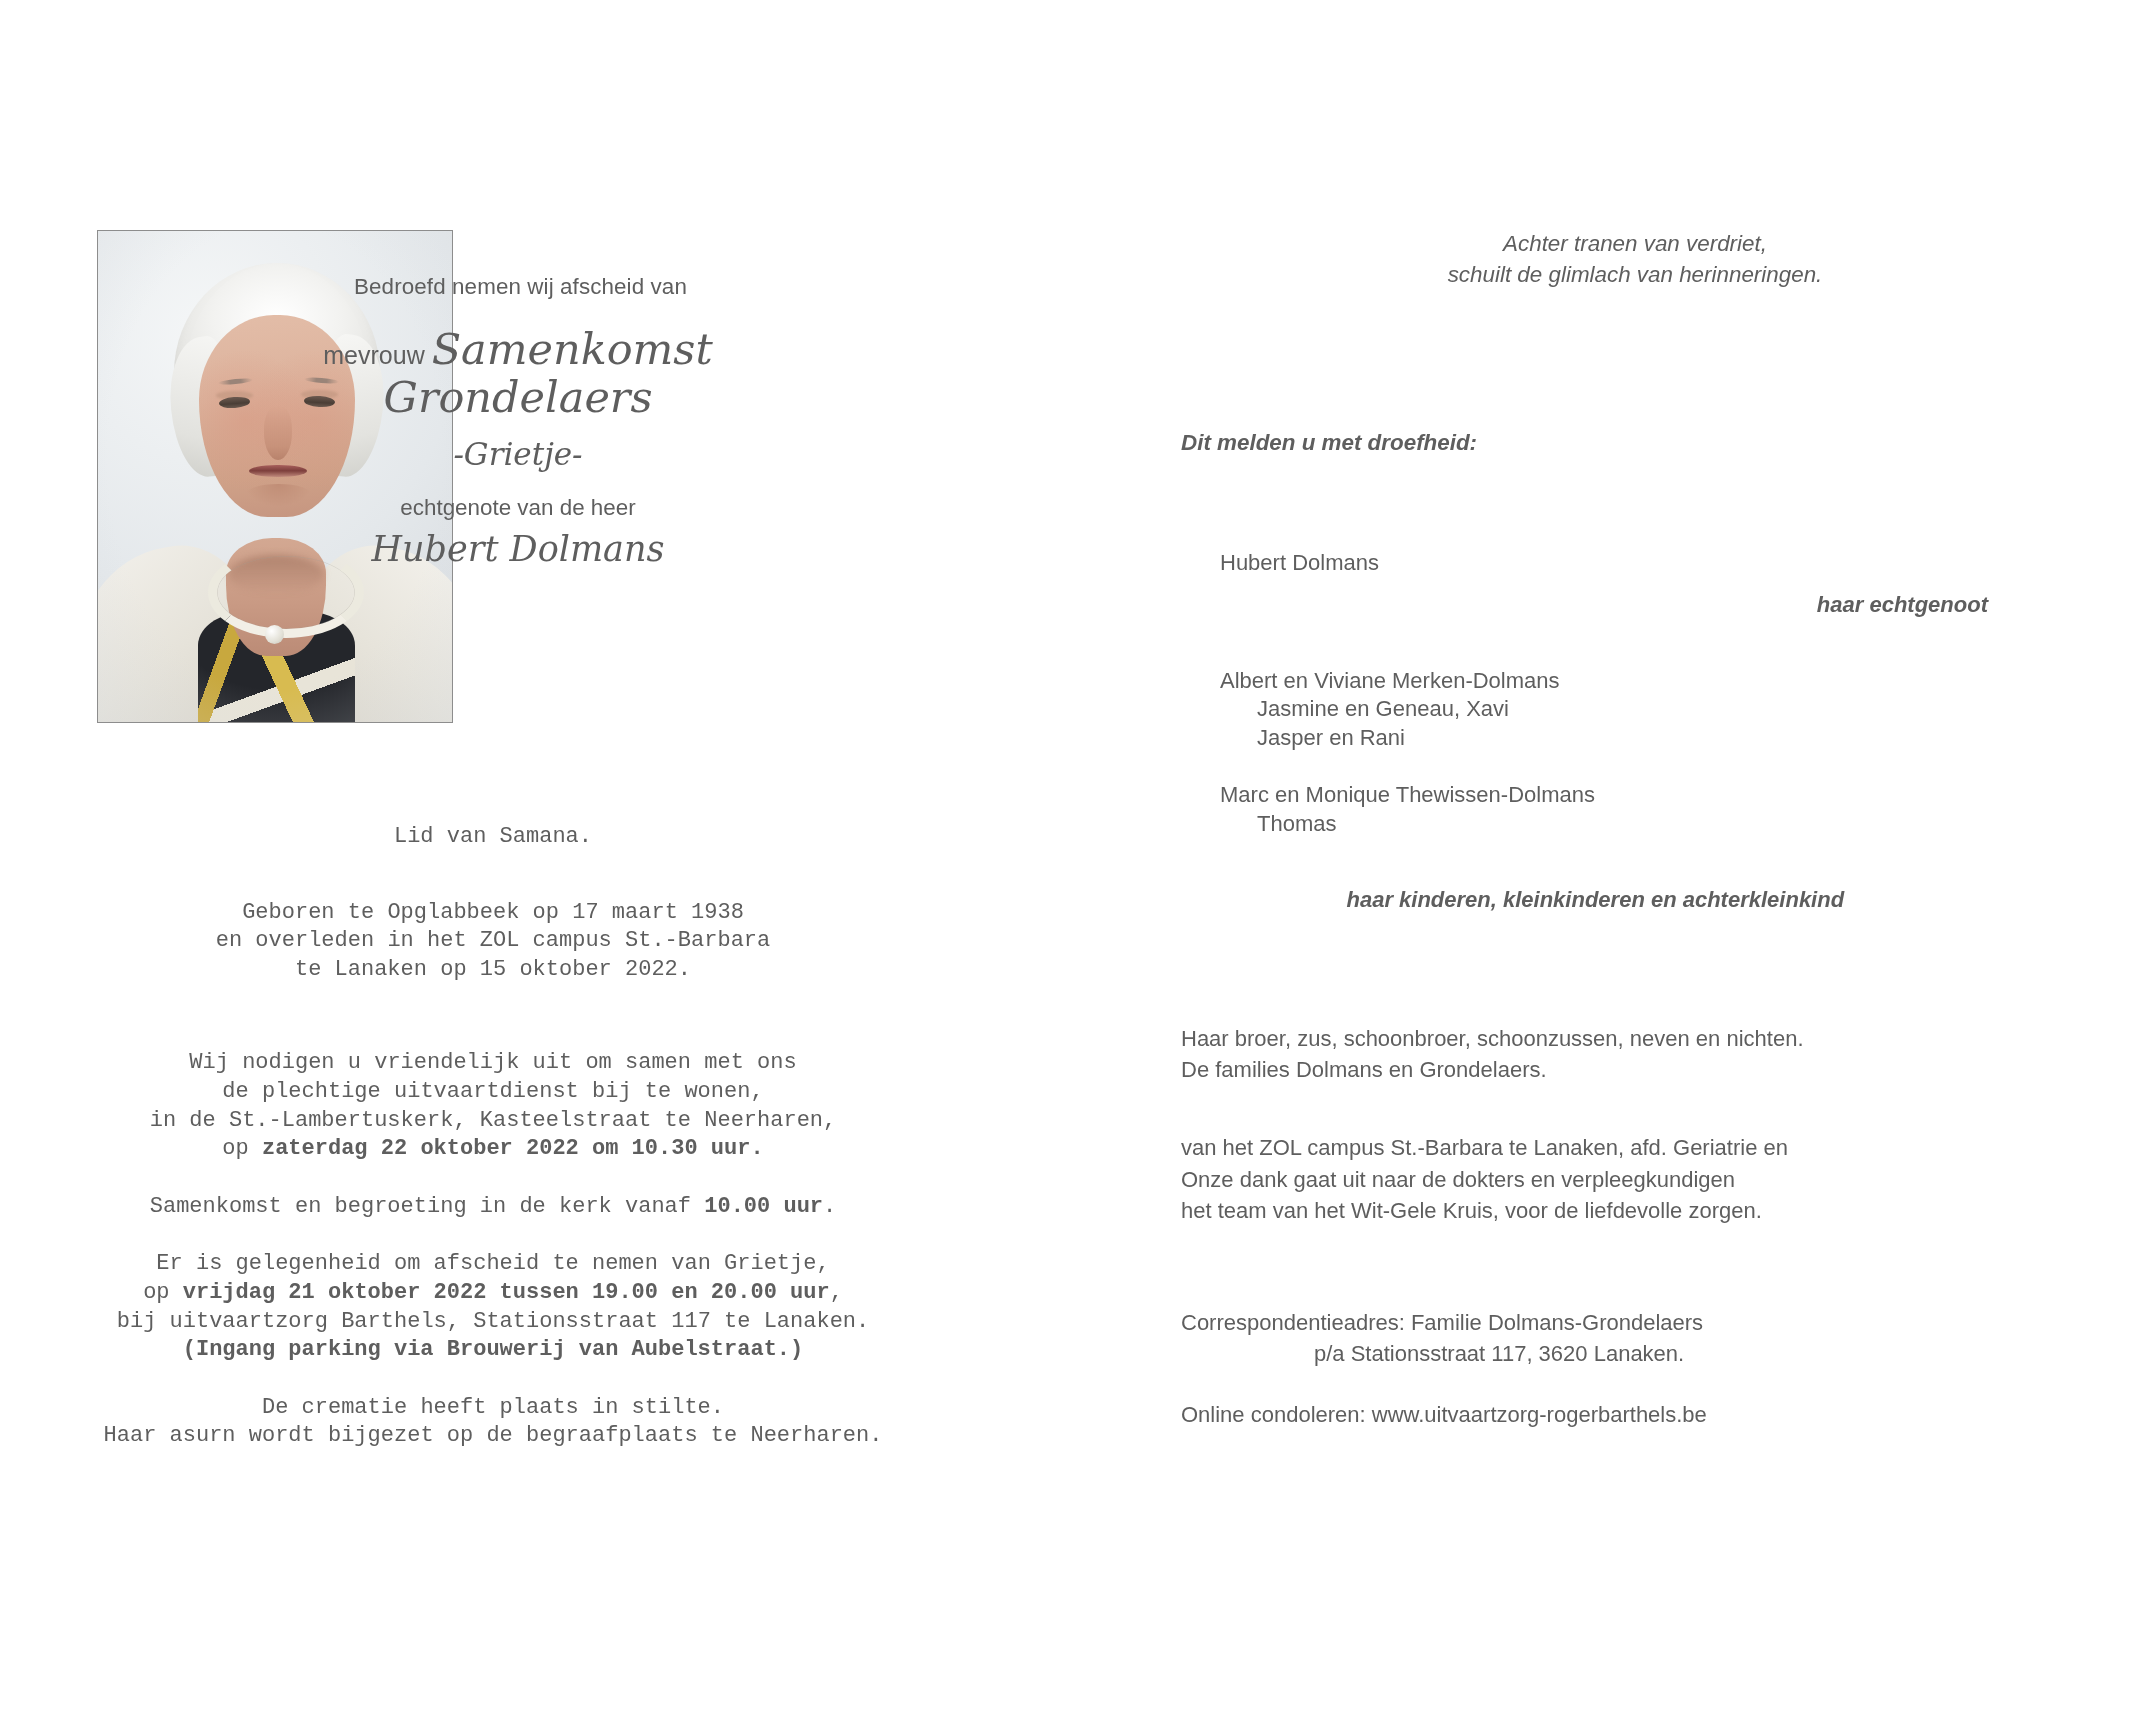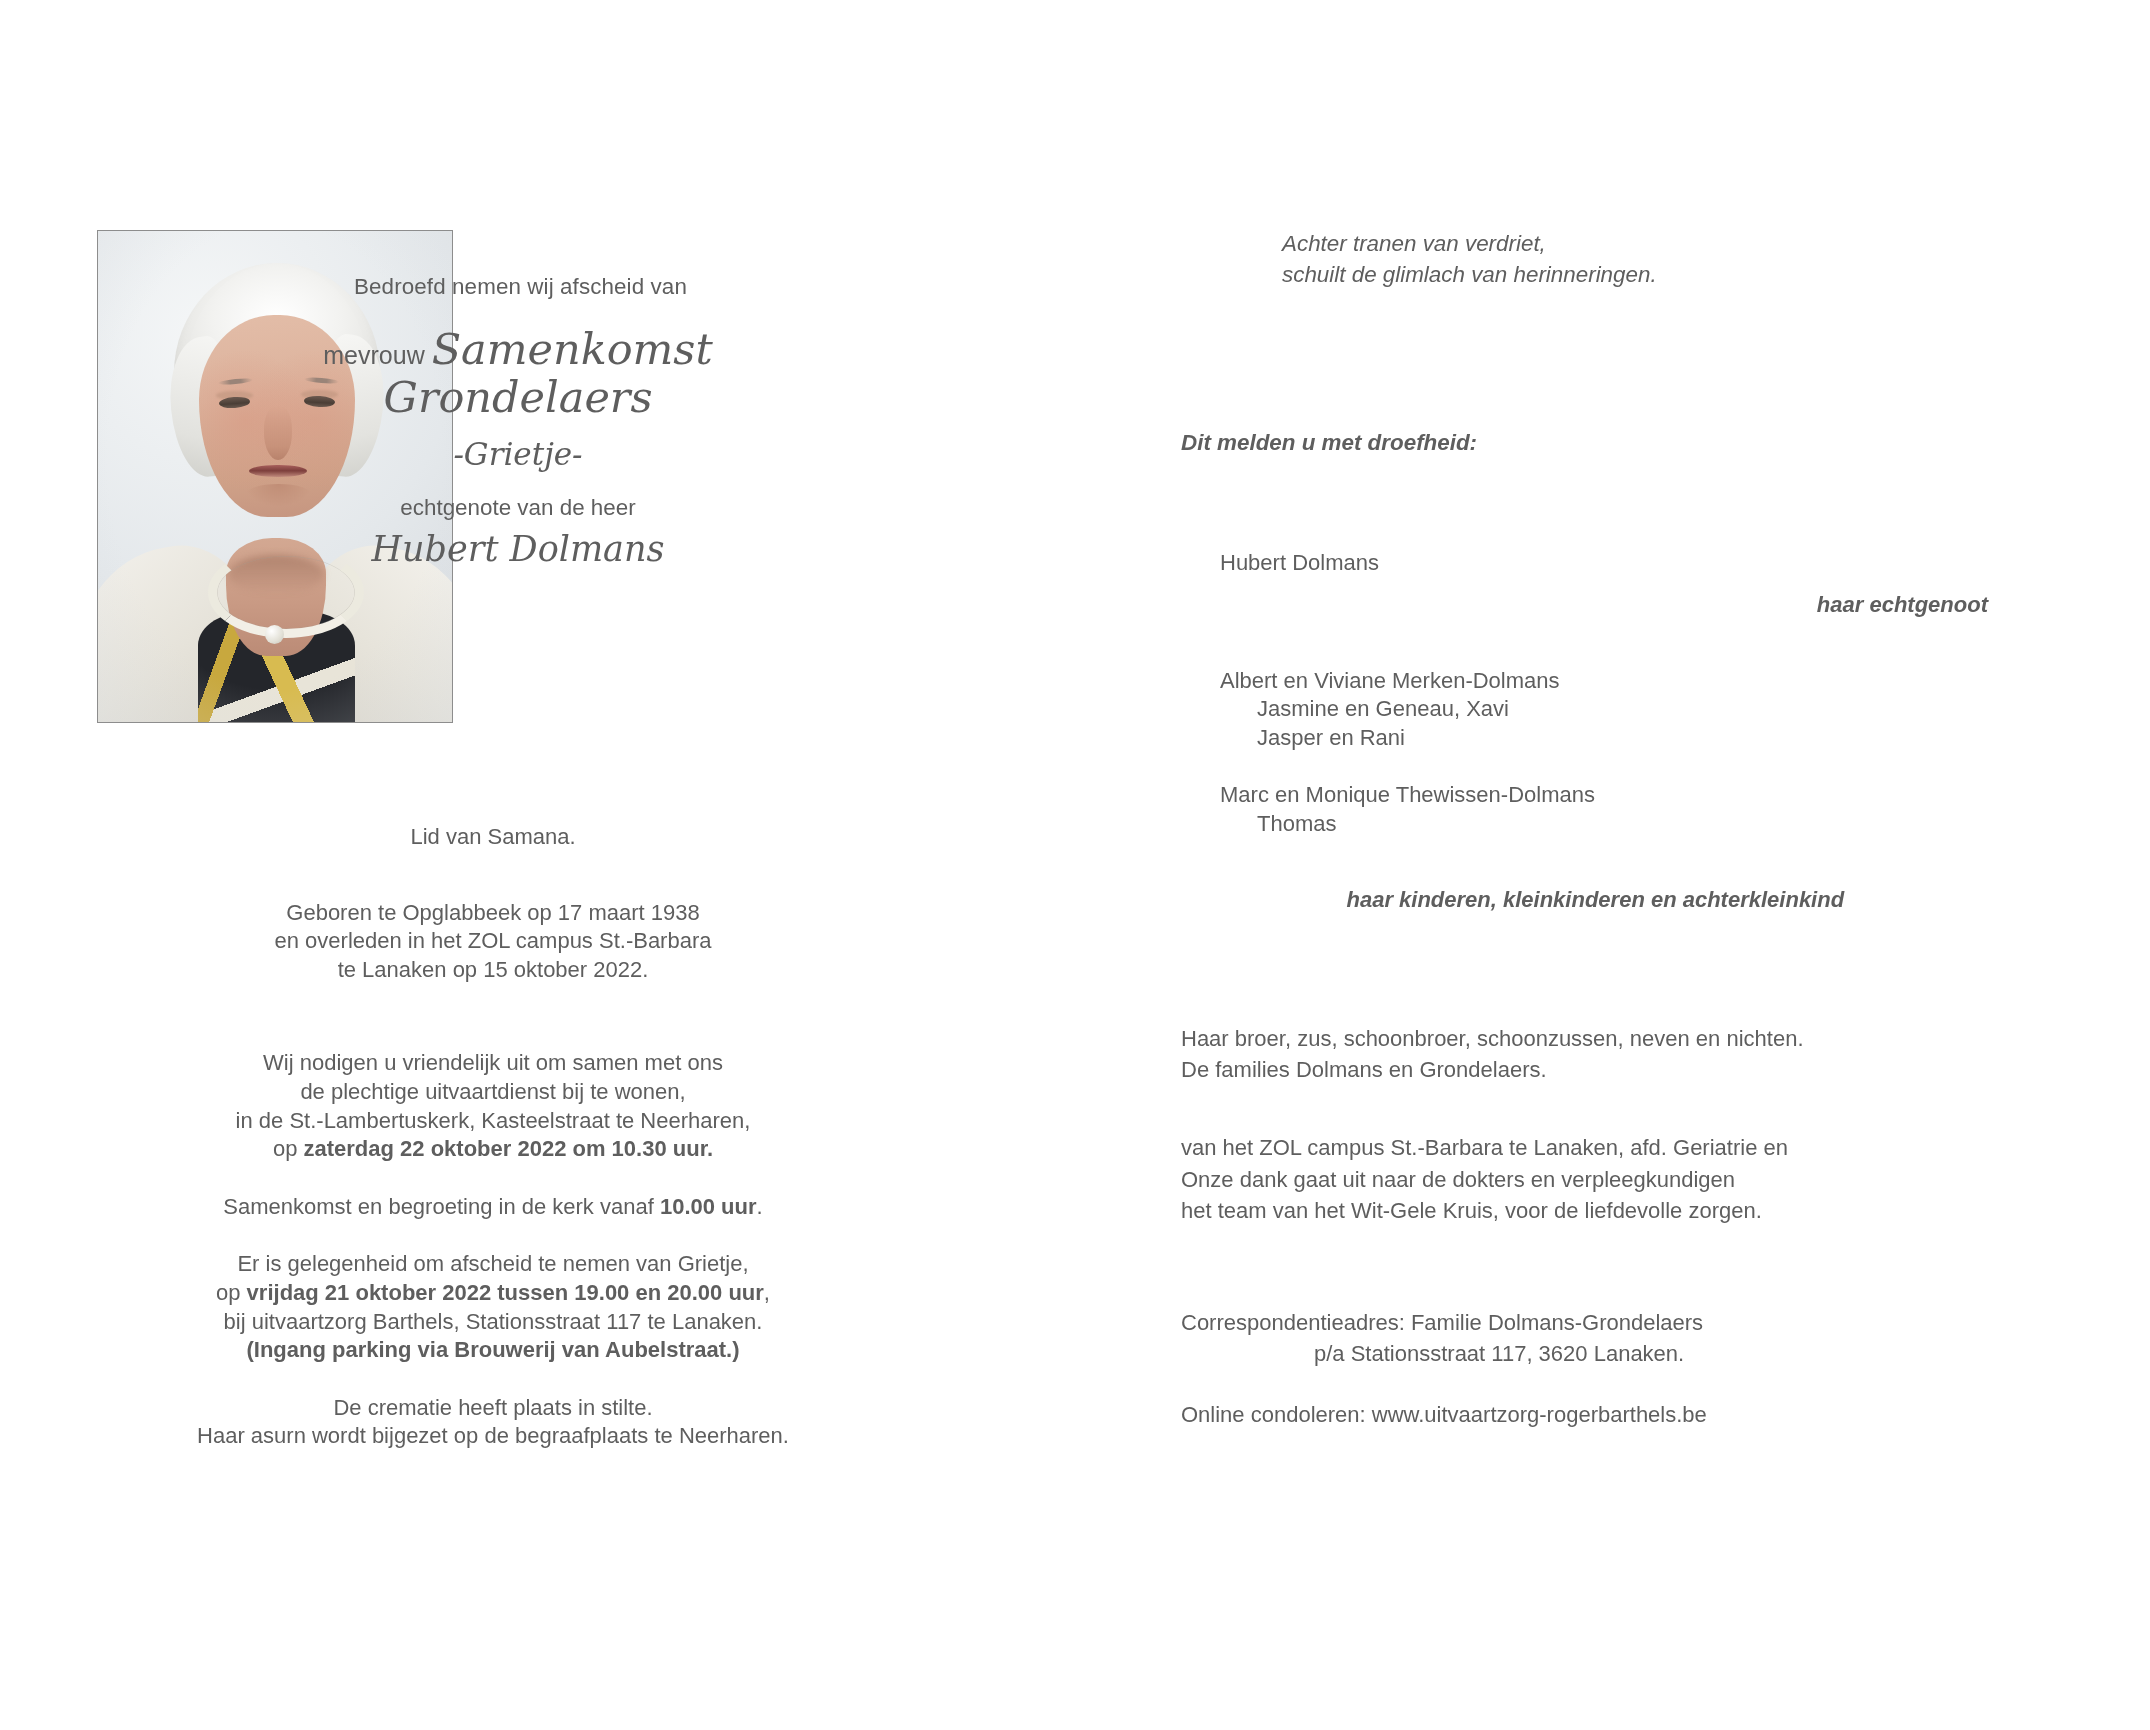--- a/index.html
+++ b/index.html
@@ -243,40 +243,41 @@
   }
 
   .left-body {
     position: absolute;
     left: 56px;
     top: 823px;
     width: 874px;
     text-align: center;
     font-size: 22px;
     line-height: 1.30;
+    font-family: Liberation Mono, monospace;
   }
   .left-body p { margin: 0; }
   .gap-sm { height: 29px; }
   .gap-md { height: 47px; }
   .gap-lg { height: 65px; }
 
   
   .right-panel {
     position: absolute;
     left: 1075px;
     top: 0;
     width: 1075px;
     height: 1730px;
   }
   .epitaph {
     position: absolute;
     right: 162px;
     top: 229px;
     width: 706px;
-    text-align: left;
+    text-align: center;
     font-style: italic;
     font-size: 22.4px;
     line-height: 1.38;
   }
   .announce {
     position: absolute;
     left: 106px;
     top: 430px;
     font-weight: bold;
     font-style: italic;

